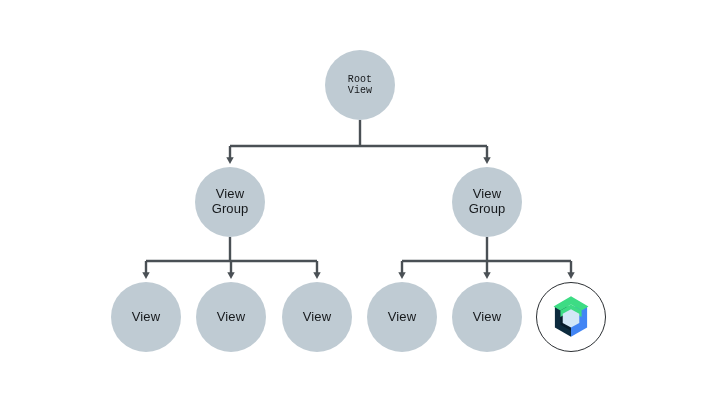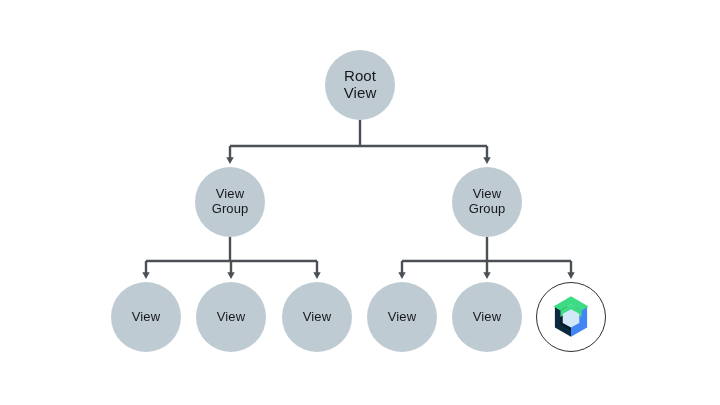--- a/index.html
+++ b/index.html
@@ -38,21 +38,21 @@
   .node-plain {
     background: #bfcbd3;
   }
   .node-label {
     color: #16191c;
     line-height: 1.12;
     letter-spacing: 0.1px;
     white-space: pre-line;
     pointer-events: none;
   }
-  .label-root { font-size: 15px; }
+  .label-root { font-size: 10px; font-family: Liberation Mono, monospace; }
   .label-group { font-size: 13px; }
   .label-leaf { font-size: 13px; }
   .node-logo {
     background: #ffffff;
     border: 1.4px solid #2b2f33;
   }
   .node-logo svg {
     display: block;
   }
 </style>

